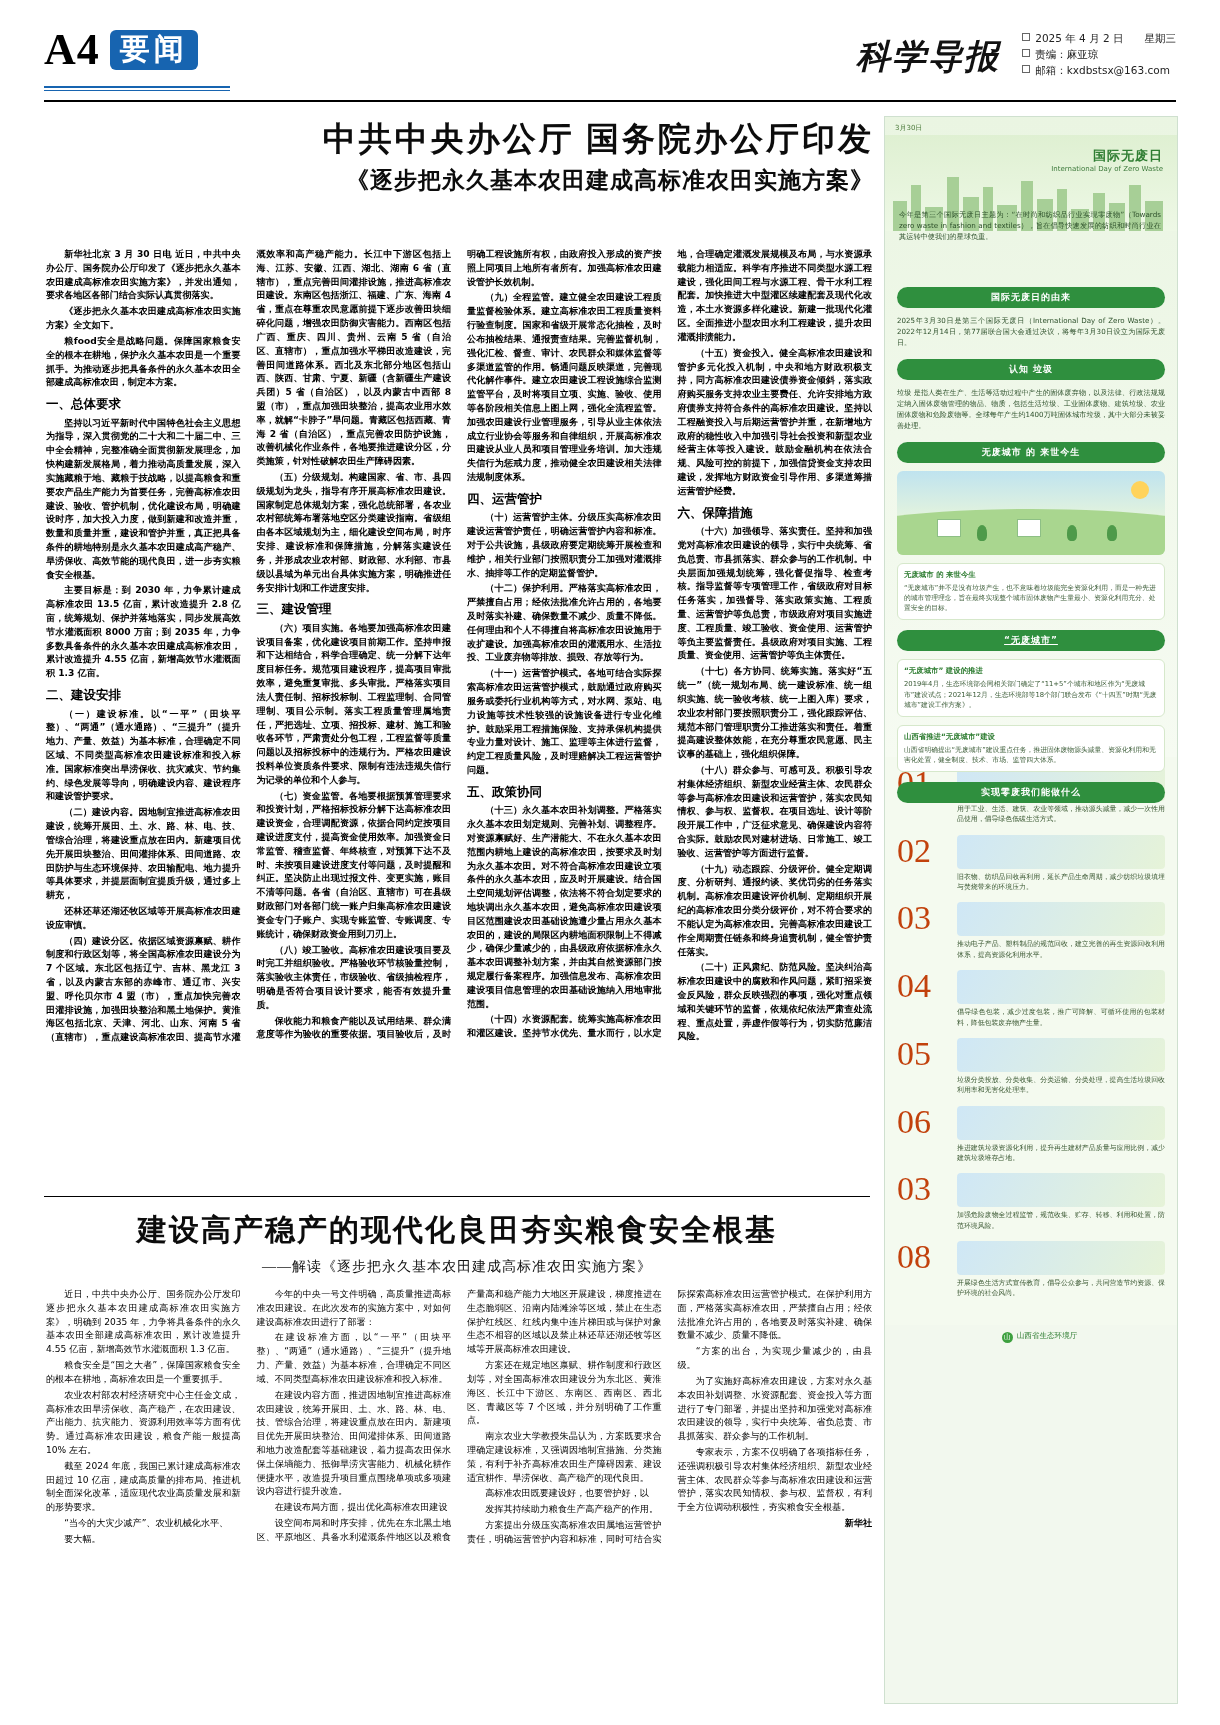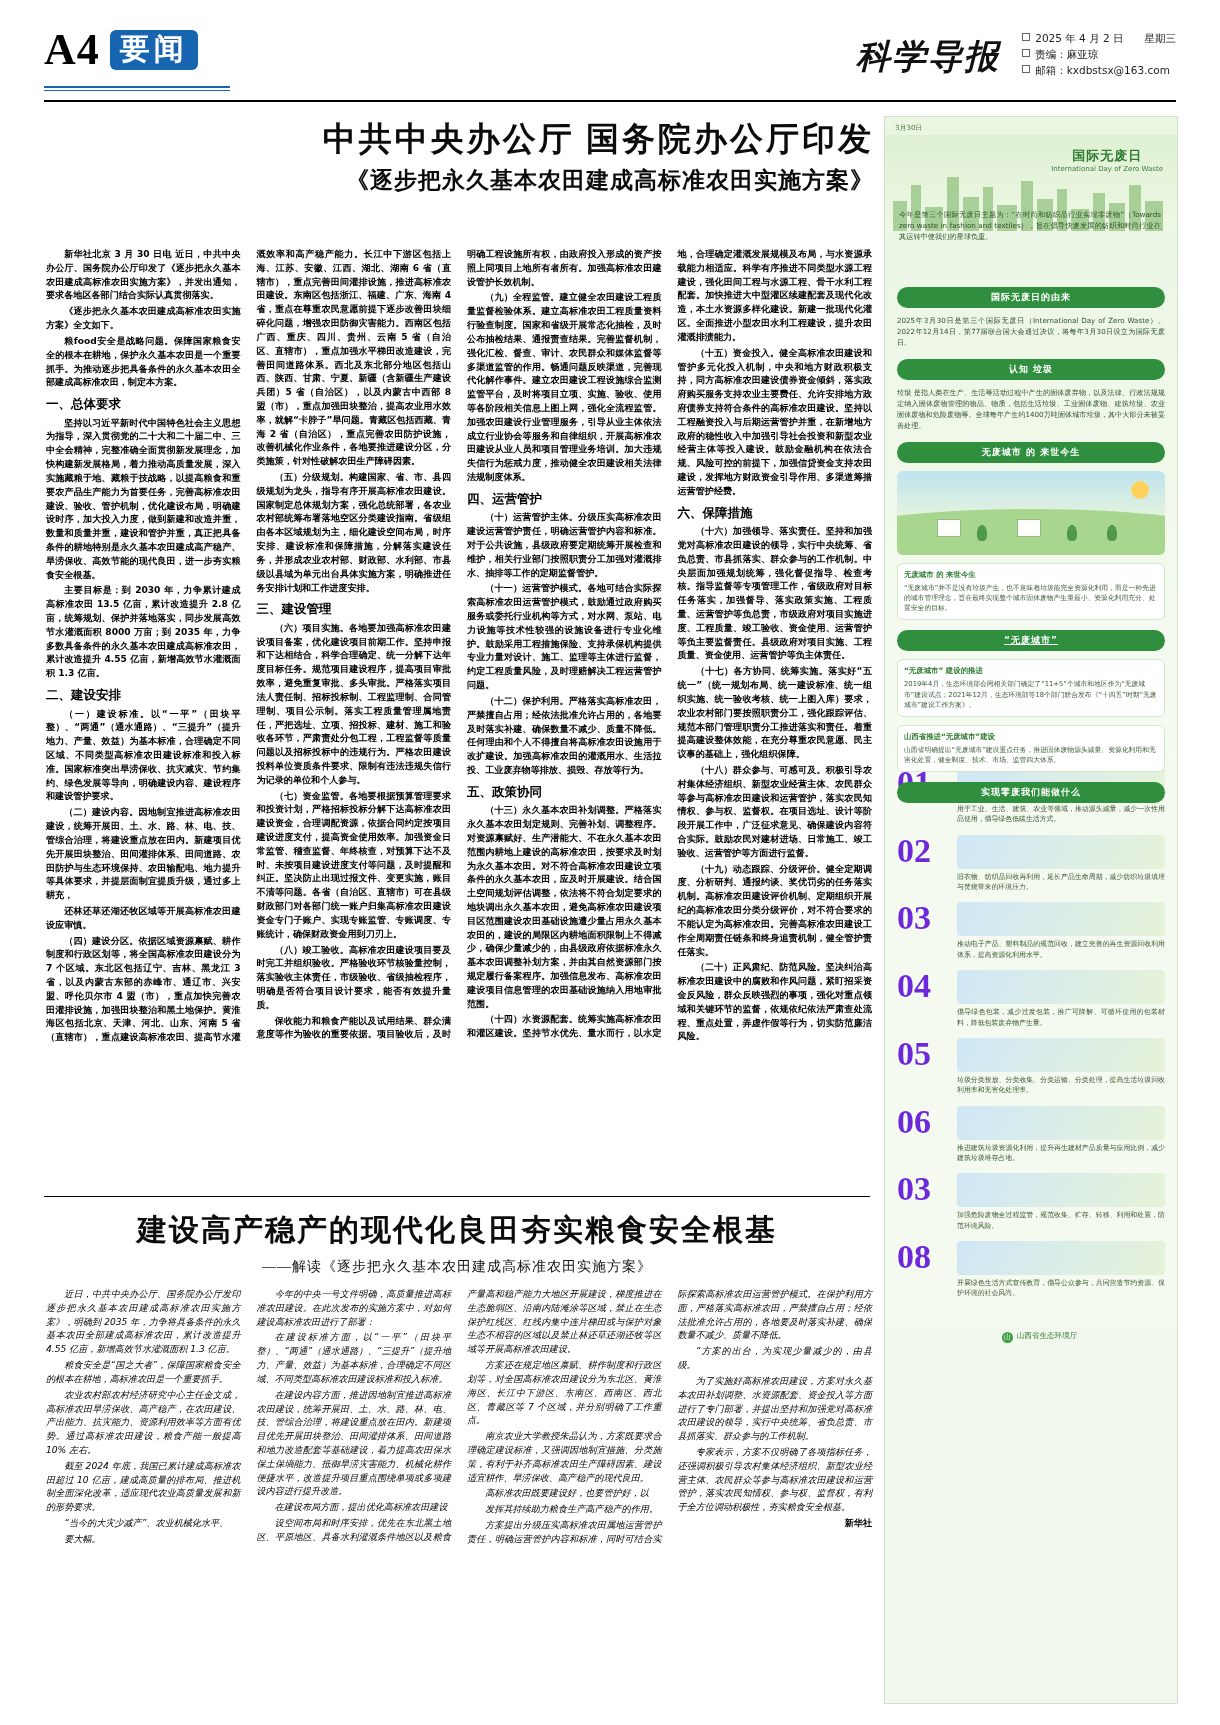--- a/index.html
+++ b/index.html
@@ -39,49 +39,49 @@
   .cols h3{margin:6px 0 3px 0;font-family:"Liberation Serif","DejaVu Serif",serif;font-size:12.5px;font-weight:bold;line-height:1.4;}
 
   
   .sep{position:absolute;left:44px;top:1196px;width:826px;border-top:1.5px solid #000;}
   .art2-title{position:absolute;left:44px;top:1210px;width:826px;text-align:center;
     font-family:"Liberation Serif","DejaVu Serif",serif;font-size:30px;font-weight:bold;letter-spacing:2px;color:#0c0c0c;}
   .art2-sub{position:absolute;left:44px;top:1258px;width:826px;text-align:center;
     font-family:"Liberation Serif","DejaVu Serif",serif;font-size:14px;color:#111;letter-spacing:1px;}
   .cols2{position:absolute;left:46px;top:1288px;width:826px;height:410px;column-count:4;column-gap:16px;}
   .cols2 p{margin:0 0 2px 0;font-size:9.1px;line-height:1.52;text-align:justify;text-justify:inter-ideograph;}
-  .cols2 p.ind{text-indent:2em;font-style:italic;}
+  .cols2 p.ind{text-indent:2em;}
   .cols2 p.sig{text-align:right;font-weight:bold;text-indent:0;}
 
   
   .info{position:absolute;left:884px;top:116px;width:292px;height:1586px;
     border:1px solid #cfe0cf;background:#f2f8ee;overflow:hidden;}
   .info-top{position:relative;height:640px;background:linear-gradient(#eaf5e2,#f6fbf2);}
   .ig-date{position:absolute;left:10px;top:6px;font-size:7px;color:#4a7a3a;}
   .ig-skyline{position:absolute;left:0;top:18px;width:100%;height:96px;background:
      linear-gradient(#dff0d2,#eef8e6);}
   .ig-skyline .bld{position:absolute;bottom:0;background:#9bc88a;opacity:.85;}
-  .ig-worldday{position:absolute;right:14px;top:30px;text-align:center;}
+  .ig-worldday{position:absolute;right:14px;top:30px;text-align:right;}
   .ig-worldday .big{font-size:13px;font-weight:bold;color:#2f7d32;letter-spacing:1px;}
   .ig-worldday .small{font-size:7px;color:#3e7a3c;}
   .ig-para{position:absolute;left:14px;top:92px;width:262px;font-size:7.2px;line-height:1.55;color:#2c4f2a;text-align:justify;}
   .ig-banner{margin:0 12px;background:#2f8f3e;color:#fff;border-radius:11px;text-align:center;font-size:9px;font-weight:bold;padding:4px 0;letter-spacing:1px;}
   .ig-block{margin:8px 12px 0 12px;font-size:7.1px;line-height:1.55;color:#2c4f2a;text-align:justify;}
   .ig-card{margin:8px 12px 0 12px;background:#fff;border:1px solid #d6e8cb;border-radius:6px;padding:6px;}
   .ig-card .ttl{font-size:7.4px;font-weight:bold;color:#2f7d32;margin-bottom:3px;}
   .ig-card .txt{font-size:6.8px;line-height:1.5;color:#3a5b36;}
   .ig-illus{margin:8px 12px 0 12px;height:84px;border-radius:6px;background:
     linear-gradient(180deg,#bfe3ef 0%,#e7f5dc 60%,#cfe9bd 100%);position:relative;overflow:hidden;}
   .ig-illus .hill{position:absolute;bottom:0;width:140%;height:46px;background:#a9d68f;border-radius:50% 50% 0 0;left:-20%;}
   .ig-illus .sun{position:absolute;right:16px;top:10px;width:18px;height:18px;border-radius:50%;background:#ffd35b;}
   .ig-illus .tree{position:absolute;bottom:14px;width:10px;height:16px;background:#4e9a4a;border-radius:50% 50% 35% 35%;}
   .ig-illus .hse{position:absolute;bottom:18px;width:22px;height:16px;background:#fff;border:1px solid #8dbf85;}
   .numlist{padding:10px 12px 16px 12px;background:#f4faef;}
   .numrow{display:flex;gap:8px;align-items:flex-start;margin-bottom:10px;}
-  .numrow .n{font-family:"Liberation Serif","DejaVu Serif",serif;font-size:34px;font-weight:bold;color:#6d28d9;line-height:.95;min-width:52px;}
+  .numrow .n{font-family:"Liberation Serif","DejaVu Serif",serif;font-size:34px;font-weight:normal;color:#c2410c;line-height:.95;min-width:52px;}
   .numrow .body{flex:1;}
   .numrow .cap{font-size:6.9px;line-height:1.5;color:#37552f;text-align:justify;}
   .numrow .thumb{width:100%;height:34px;border-radius:4px;margin-bottom:3px;background:linear-gradient(120deg,#cfe7f6,#e6f3d8);}
   .info-foot{text-align:center;padding:6px 0 10px 17px;font-size:7.6px;color:#2f7d32;}
   .info-foot .dot{display:inline-block;width:11px;height:11px;border-radius:50%;background:#3da03f;color:#fff;font-size:7px;line-height:11px;margin-right:4px;vertical-align:-1px;}
 </style>
 </head>
 <body>
 
 <div class="page">
@@ -123,22 +123,22 @@
     <p class="ind">（五）分级规划。构建国家、省、市、县四级规划为龙头，指导有序开展高标准农田建设。国家制定总体规划方案，强化总统部署，各农业农村部统筹布署落地空区分类建设指南。省级组由各本区域规划为主，细化建设空间布局，时序安排、建设标准和保障措施，分解落实建设任务，并形成农业农村部、财政部、水利部、市县级以县域为单元出台具体实施方案，明确推进任务安排计划和工作进度安排。</p>
     <h3>三、建设管理</h3>
     <p class="ind">（六）项目实施。各地要加强高标准农田建设项目备案，优化建设项目前期工作。坚持申报和下达相结合，科学合理确定、统一分解下达年度目标任务。规范项目建设程序，提高项目审批效率，避免重复审批、多头审批。严格落实项目法人责任制、招标投标制、工程监理制、合同管理制、项目公示制。落实工程质量管理属地责任，严把选址、立项、招投标、建材、施工和验收各环节，严肃责处分包工程，工程监督等质量问题以及招标投标中的违规行为。严格农田建设投料单位资质条件要求、限制有违法违规失信行为记录的单位和个人参与。</p>
     <p class="ind">（七）资金监管。各地要根据预算管理要求和投资计划，严格招标投标分解下达高标准农田建设资金，合理调配资源，依据合同约定按项目建设进度支付，提高资金使用效率。加强资金日常监管、稽查监督、年终核查，对预算下达不及时、未按项目建设进度支付等问题，及时提醒和纠正。坚决防止出现过报文件、变更实施，账目不清等问题。各省（自治区、直辖市）可在县级财政部门对各部门统一账户归集高标准农田建设资金专门子账户、实现专账监管、专账调度、专账统计，确保财政资金用到刀刃上。</p>
     <p class="ind">（八）竣工验收。高标准农田建设项目要及时完工并组织验收。严格验收环节核验量控制，落实验收主体责任，市级验收、省级抽检程序，明确是否符合项目设计要求，能否有效提升量质。</p>
 
     <p class="ind">保收能力和粮食产能以及试用结果、群众满意度等作为验收的重要依据。项目验收后，及时明确工程设施所有权，由政府投入形成的资产按照上同项目上地所有者所有。加强高标准农田建设管护长效机制。</p>
     <p class="ind">（九）全程监管。建立健全农田建设工程质量监督检验体系。建立高标准农田工程质量资料行验查制度。国家和省级开展常态化抽检，及时公布抽检结果、通报责查结果。完善监督机制，强化汇检、督查、审计、农民群众和媒体监督等多渠道监管的作用。畅通问题反映渠道，完善现代化解作事件。建立农田建设工程设施综合监测监管平台，及时将项目立项、实施、验收、使用等各阶段相关信息上图上网，强化全流程监管。加强农田建设行业管理服务，引导从业主体依法成立行业协会等服务和自律组织，开展高标准农田建设从业人员和项目管理业务培训。加大违规失信行为惩戒力度，推动健全农田建设相关法律法规制度体系。</p>
     <h3>四、运营管护</h3>
     <p class="ind">（十）运营管护主体。分级压实高标准农田建设运营管护责任，明确运营管护内容和标准。对于公共设施，县级政府要定期统筹开展检查和维护，相关行业部门按照职责分工加强对灌溉排水、抽排等工作的定期监督管护。</p>
+    <p class="ind">（十二）保护利用。严格落实高标准农田，严禁擅自占用；经依法批准允许占用的，各地要及时落实补建、确保数量不减少、质量不降低。任何理由和个人不得擅自将高标准农田设施用于改扩建设。加强高标准农田的灌溉用水、生活拉投、工业废弃物等排放、损毁、存放等行为。</p>
     <p class="ind">（十一）运营管护模式。各地可结合实际探索高标准农田运营管护模式，鼓励通过政府购买服务或委托行业机构等方式，对水网、泵站、电力设施等技术性较强的设施设备进行专业化维护。鼓励采用工程措施保险、支持承保机构提供专业力量对设计、施工、监理等主体进行监督，约定工程质量风险，及时理赔解决工程运营管护问题。</p>
-    <p class="ind">（十二）保护利用。严格落实高标准农田，严禁擅自占用；经依法批准允许占用的，各地要及时落实补建、确保数量不减少、质量不降低。任何理由和个人不得擅自将高标准农田设施用于改扩建设。加强高标准农田的灌溉用水、生活拉投、工业废弃物等排放、损毁、存放等行为。</p>
     <h3>五、政策协同</h3>
     <p class="ind">（十三）永久基本农田补划调整。严格落实永久基本农田划定规则、完善补划、调整程序。对资源禀赋好、生产潜能大、不在永久基本农田范围内耕地上建设的高标准农田，按要求及时划为永久基本农田。对不符合高标准农田建设立项条件的永久基本农田，应及时开展建设。结合国土空间规划评估调整，依法将不符合划定要求的地块调出永久基本农田，避免高标准农田建设项目区范围建设农田基础设施遭少量占用永久基本农田的，建设的局限区内耕地面积限制上不得减少，确保少量减少的，由县级政府依据标准永久基本农田调整补划方案，并由其自然资源部门按规定履行备案程序。加强信息发布、高标准农田建设项目信息管理的农田基础设施纳入用地审批范围。</p>
 
     <p class="ind">（十四）水资源配套。统筹实施高标准农田和灌区建设。坚持节水优先、量水而行，以水定地，合理确定灌溉发展规模及布局，与水资源承载能力相适应。科学有序推进不同类型水源工程建设，强化田间工程与水源工程、骨干水利工程配套。加快推进大中型灌区续建配套及现代化改造，本土水资源多样化建设。新建一批现代化灌区。全面推进小型农田水利工程建设，提升农田灌溉排渍能力。</p>
     <p class="ind">（十五）资金投入。健全高标准农田建设和管护多元化投入机制，中央和地方财政积极支持，同方高标准农田建设债券资金倾斜，落实政府购买服务支持农业主要费任、允许安排地方政府债券支持符合条件的高标准农田建设。坚持以工程融资投入与后期运营管护并重，在新增地方政府的稳性收入中加强引导社会投资和新型农业经营主体等投入建设。鼓励金融机构在依法合规、风险可控的前提下，加强信贷资金支持农田建设，发挥地方财政资金引导作用、多渠道筹措运营管护经费。</p>
     <h3>六、保障措施</h3>
     <p class="ind">（十六）加强领导、落实责任。坚持和加强党对高标准农田建设的领导，实行中央统筹、省负总责、市县抓落实、群众参与的工作机制。中央层面加强规划统筹，强化督促指导、检查考核。指导监督等专项管理工作，省级政府对目标任务落实，加强督导、落实政策实施、工程质量、运营管护等负总责，市级政府对项目实施进度、工程质量、竣工验收、资金使用、运营管护等负主要监督责任。县级政府对项目实施、工程质量、资金使用、运营管护等负主体责任。</p>
     <p class="ind">（十七）各方协同、统筹实施。落实好“五统一”（统一规划布局、统一建设标准、统一组织实施、统一验收考核、统一上图入库）要求，农业农村部门要按照职责分工，强化跟踪评估、规范本部门管理职责分工推进落实和责任。着重提高建设整体效能，在充分尊重农民意愿、民主议事的基础上，强化组织保障。</p>
     <p class="ind">（十八）群众参与、可感可及。积极引导农村集体经济组织、新型农业经营主体、农民群众等参与高标准农田建设和运营管护，落实农民知情权、参与权、监督权。在项目选址、设计等阶段开展工作中，广泛征求意见、确保建设内容符合实际。鼓励农民对建材进场、日常施工、竣工验收、运营管护等方面进行监督。</p>
     <p class="ind">（十九）动态跟踪、分级评价。健全定期调度、分析研判、通报约谈、奖优罚劣的任务落实机制。高标准农田建设评价机制、定期组织开展纪的高标准农田分类分级评价，对不符合要求的不能认定为高标准农田。完善高标准农田建设工作全周期责任链条和终身追责机制，健全管护责任落实。</p>

